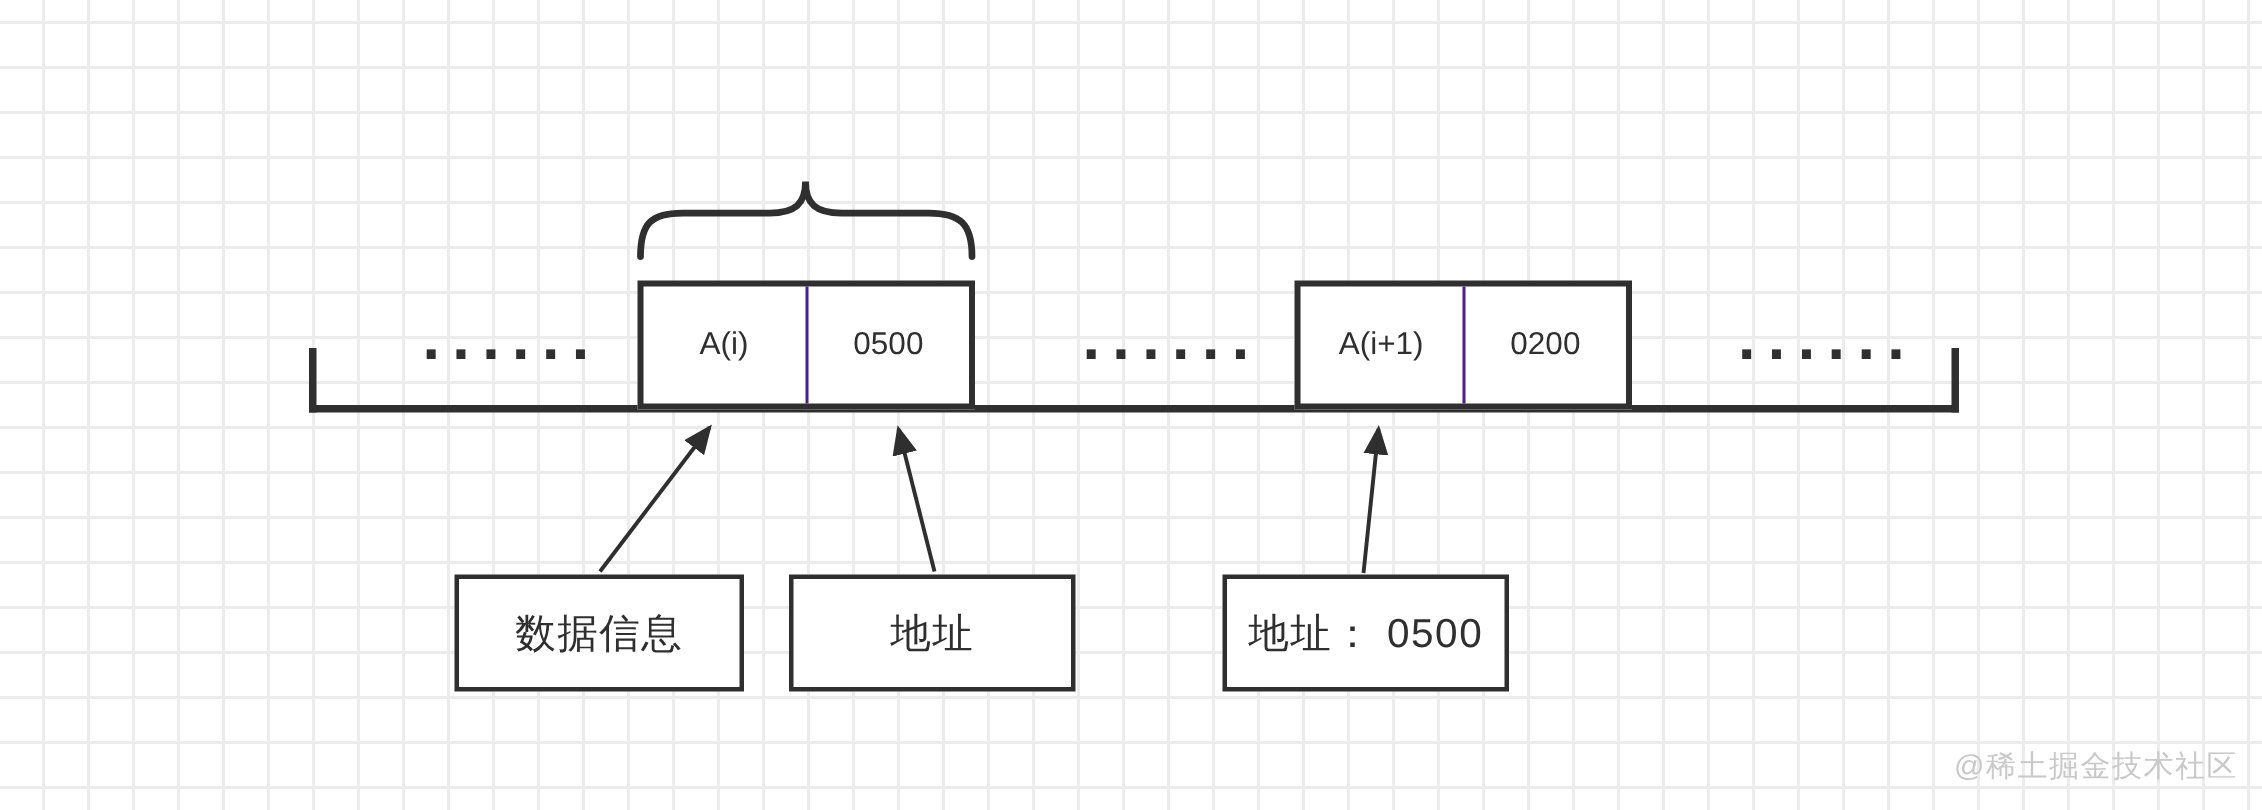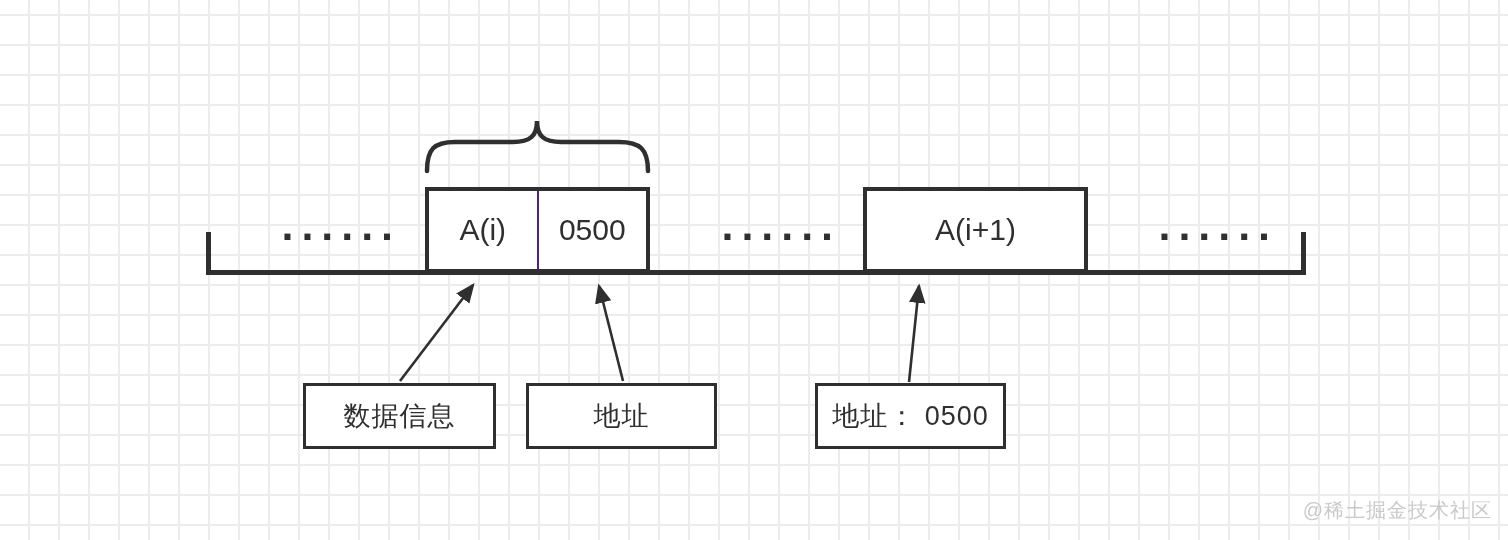--- a/index.html
+++ b/index.html
@@ -70,28 +70,28 @@
     background: #ffffff;
     display: flex;
   }
   .node.n1 { left: 425px; }
   .node.n2 { left: 863px; }
   .node .cell {
     flex: 1;
     display: flex;
     align-items: center;
     justify-content: center;
-    font-size: 30px;
+    font-size: 21px;
     color: #2f2f2f;
   }
   .node .cell + .cell { border-left: 2px solid #4c1d95; }
   .callout {
     position: absolute;
     top: 383px;
-    height: 66px;
+    height: 78px;
     border: 3px solid #2f2f2f;
     background: #ffffff;
     display: flex;
     align-items: center;
     justify-content: center;
     font-size: 27px;
     color: #2f2f2f;
     letter-spacing: 1px;
   }
   .callout.c1 { left: 303px; width: 193px; }
@@ -119,20 +119,21 @@
   <div class="dots d-middle">......</div>
   <div class="dots d-right">......</div>
 
   <div class="node n1">
     <div class="cell">A(i)</div>
     <div class="cell">0500</div>
   </div>
 
   <div class="node n2">
     <div class="cell">A(i+1)</div>
+    <div class="cell">0200</div>
   </div>
 
 
   <div class="callout c1">数据信息</div>
   <div class="callout c2">地址</div>
   <div class="callout c3">地址： 0500</div>
 
   <svg class="svg-layer" viewBox="0 0 1508 540" xmlns="http://www.w3.org/2000/svg">
     <defs>
       <marker id="arrowhead" markerWidth="9" markerHeight="8" refX="6.5" refY="3.2" orient="auto" markerUnits="strokeWidth">

